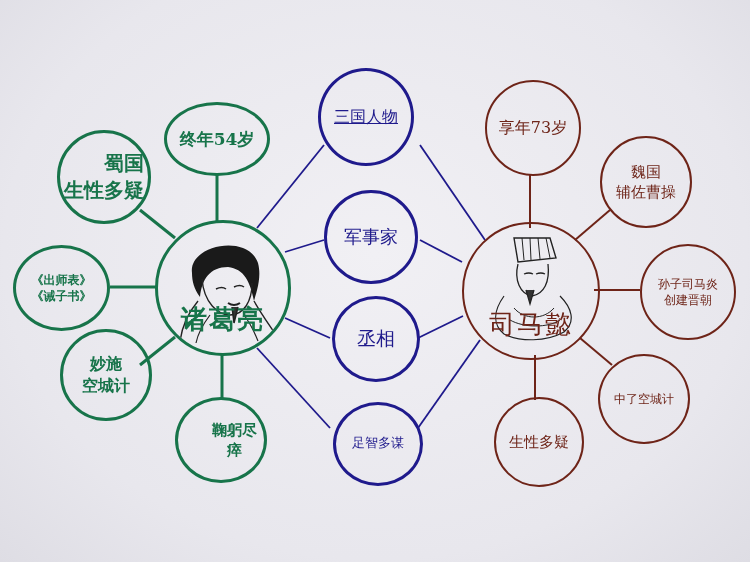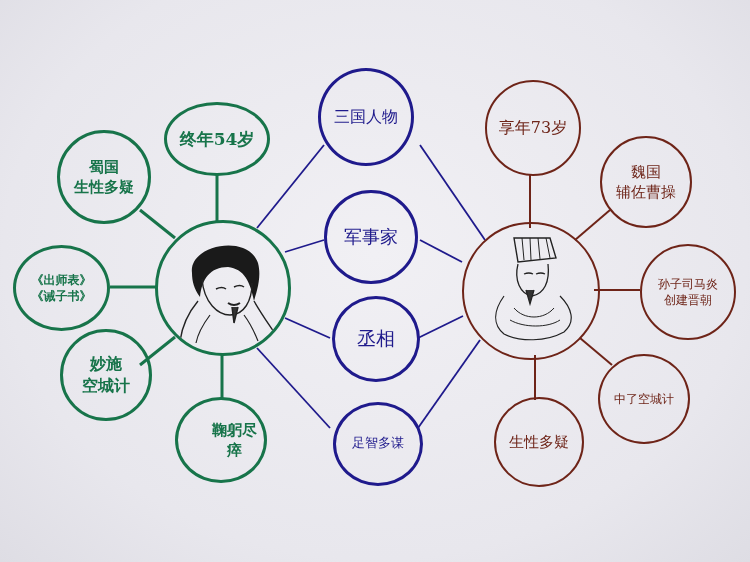--- a/index.html
+++ b/index.html
@@ -66,29 +66,30 @@
 <div class="node green hub" style="left:155px; top:220px; width:136px; height:136px;">
   <svg class="portrait" width="136" height="136" viewBox="0 0 136 136">
     <path d="M34 50 C30 22, 90 10, 100 40 C104 55, 98 70, 96 78 C92 58, 86 46, 70 44 C52 44, 44 56, 42 74 C36 66, 34 58, 34 50Z" fill="#1a1a1a"></path>
     <path d="M44 56 C46 80, 60 92, 72 92 C86 92, 94 78, 94 60" fill="none" stroke="#222" stroke-width="1.4"></path>
     <path d="M58 66 q6 -3 10 0 M76 64 q6 -3 10 0" stroke="#222" stroke-width="1.5" fill="none"></path>
     <path d="M70 80 q6 4 12 0" stroke="#222" stroke-width="2" fill="none"></path>
     <path d="M74 84 l2 16 l4 -16" stroke="#222" stroke-width="1.5" fill="#333"></path>
     <path d="M40 78 C30 90, 24 104, 22 118 M96 78 C104 92, 110 100, 118 112" stroke="#222" stroke-width="1.4" fill="none"></path>
     <path d="M52 92 C46 100, 40 110, 38 120 M86 92 C92 100, 96 108, 100 118" stroke="#222" stroke-width="1.2" fill="none"></path>
   </svg>
+  <span class="name txt">诸葛亮</span>
 </div>
 
 <div class="node green" style="left:164px; top:102px; width:106px; height:74px; border-radius:50%;">
   <div class="txt" style="font-size:17px; font-weight:bold;">
     <span>终年54岁</span>
   </div>
 </div>
 <div class="node green" style="left:57px; top:130px; width:94px; height:94px;">
-  <div class="txt" style="font-size:15px; font-weight:bold;">
+  <div class="txt" style="font-size:20px; font-weight:bold;text-align:right;">
     <span>蜀国</span>
     <span>生性多疑</span>
   </div>
 </div>
 <div class="node green" style="left:13px; top:245px; width:97px; height:86px;">
   <div class="txt" style="font-size:12px; font-weight:bold;">
     <span>《出师表》</span>
     <span>《诫子书》</span>
   </div>
 </div>
@@ -97,21 +98,21 @@
     <span>妙施</span>
     <span>空城计</span>
   </div>
 </div>
 <div class="node green" style="left:175px; top:397px; width:92px; height:86px;">
   <div class="txt" style="font-size:15px; font-weight:bold;padding-left:27px;">
     <span>鞠躬尽瘁</span>
   </div>
 </div>
 
-<div class="node blue" style="left:318px; top:68px; width:96px; height:98px;">
+<div class="node blue" style="left:318px; top:68px; width:96px; height:98px;text-decoration:underline;">
   <div class="txt" style="font-size:16px;">
     <span>三国人物</span>
   </div>
 </div>
 <div class="node blue" style="left:324px; top:190px; width:94px; height:94px;">
   <div class="txt" style="font-size:18px;">
     <span>军事家</span>
   </div>
 </div>
 <div class="node blue" style="left:332px; top:296px; width:88px; height:86px;">
@@ -128,20 +129,21 @@
 <div class="node brown hub" style="left:462px; top:222px; width:138px; height:138px;">
   <svg class="portrait" width="138" height="138" viewBox="0 0 138 138">
     <path d="M50 14 L86 14 L92 34 L54 38 Z" fill="none" stroke="#222" stroke-width="1.4"></path>
     <path d="M58 14 l2 22 M66 14 l1 22 M74 14 l2 21 M82 14 l4 20" stroke="#222" stroke-width="1"></path>
     <path d="M54 40 C50 56, 56 70, 68 72 C80 70, 86 58, 84 40" fill="none" stroke="#222" stroke-width="1.3"></path>
     <path d="M60 50 q5 -2 9 0 M72 50 q5 -2 9 0" stroke="#222" stroke-width="1.3" fill="none"></path>
     <path d="M62 66 l4 14 l4 -14" stroke="#222" stroke-width="1.3" fill="#333"></path>
     <path d="M40 72 C30 86, 28 100, 40 110 C56 118, 82 118, 100 108 C112 98, 108 84, 96 72" fill="none" stroke="#222" stroke-width="1.2"></path>
     <path d="M50 84 C60 96, 80 96, 90 84 M46 96 C60 104, 84 104, 96 96" fill="none" stroke="#222" stroke-width="1"></path>
   </svg>
+  <span class="name txt" style="font-weight:normal;">司马懿</span>
 </div>
 
 <div class="node brown" style="left:485px; top:80px; width:96px; height:96px;">
   <div class="txt" style="font-size:16px;">
     <span>享年73岁</span>
   </div>
 </div>
 <div class="node brown" style="left:600px; top:136px; width:92px; height:92px;text-align:center;">
   <div class="txt" style="font-size:15px;">
     <span>魏国</span>

